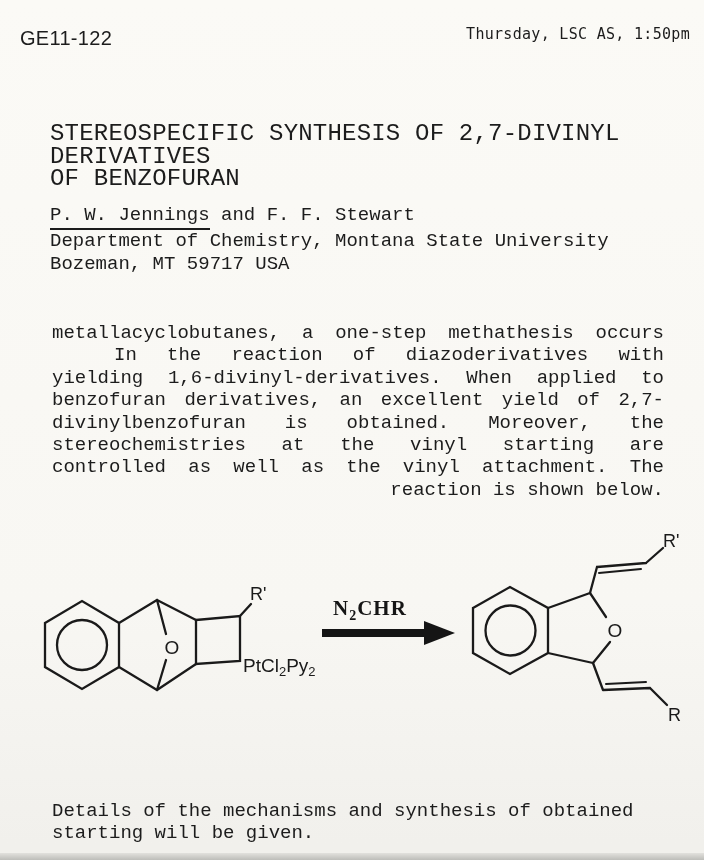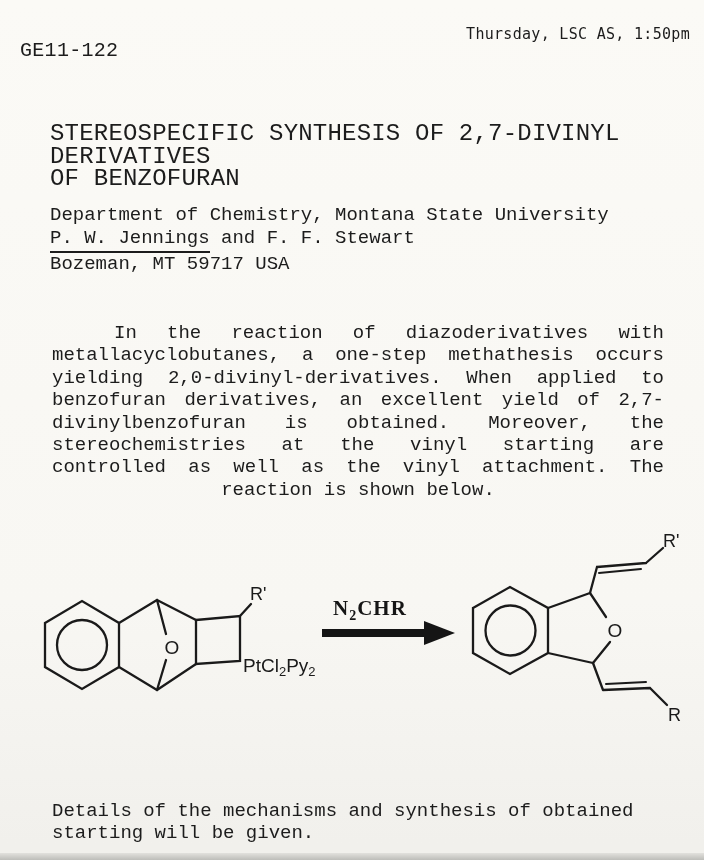--- a/index.html
+++ b/index.html
@@ -8,22 +8,22 @@
     background:linear-gradient(180deg,#fbfaf6 0%,#f8f7f3 70%,#f1f0ec 98%);
     font-family:"Liberation Mono",monospace;
     color:#1c1c1c;
     position:relative;
     overflow:hidden;
     -webkit-font-smoothing:antialiased;
   }
   .page{position:absolute;inset:0;}
   .hdr-left{
     position:absolute;left:20px;top:27px;
-    font-family:Liberation Mono, monospace;
-    font-size:20px;letter-spacing:0.3px;margin-top:12px;
+    font-family:Liberation Sans, sans-serif;
+    font-size:20px;letter-spacing:0.3px;
   }
   .hdr-right{
     position:absolute;right:14px;top:25px;
     font-family:"DejaVu Sans Mono",monospace;
     font-size:15px;letter-spacing:0.3px;
   }
   .title{
     position:absolute;left:50px;top:123px;width:630px;
     font-size:24px;line-height:22.5px;letter-spacing:0.2px;
   }
@@ -35,21 +35,21 @@
     display:inline-block;
     border-bottom:2px solid #1c1c1c;
     padding-bottom:1px;
   }
   .abstract{
     position:absolute;left:52px;top:322px;width:612px;
     font-size:19px;line-height:22.4px;
   }
   .jline{text-align:justify;text-align-last:justify;white-space:normal;}
   .jline.first{padding-left:62px;}
-  .lline{text-align:center;}
+  .lline{text-align:right;}
   .scheme{position:absolute;left:0;top:520px;width:704px;height:250px;}
   .scheme svg{display:block;}
   .bond{stroke:#1a1a1a;stroke-width:2.3;fill:none;stroke-linecap:round;}
   .bond2{stroke:#1a1a1a;stroke-width:2;fill:none;stroke-linecap:round;}
   .ringcircle{stroke:#1a1a1a;stroke-width:2.3;fill:none;}
   .atomlabel{font-family:"Liberation Sans",sans-serif;font-size:19px;fill:#1a1a1a;}
   .grouplabel{font-family:"Liberation Sans",sans-serif;font-size:19px;fill:#1a1a1a;}
   .sublabel{font-family:"Liberation Sans",sans-serif;font-size:13px;fill:#1a1a1a;}
   .rlabel{font-family:"Liberation Sans",sans-serif;font-size:18px;fill:#1a1a1a;}
   .reagent{font-family:"Liberation Serif",serif;font-weight:700;font-size:21px;fill:#151515;letter-spacing:1px;}
@@ -71,29 +71,29 @@
 
   <div class="hdr-left">GE11-122</div>
   <div class="hdr-right">Thursday, LSC AS, 1:50pm</div>
 
   <div class="title">
     <div>STEREOSPECIFIC SYNTHESIS OF 2,7-DIVINYL DERIVATIVES</div>
     <div>OF BENZOFURAN</div>
   </div>
 
   <div class="authors">
+    <div><span class="uline">P. W. Jennings</span><span> and F. F. Stewart</span></div>
     <div>Department of Chemistry, Montana State University</div>
-    <div><span class="uline">P. W. Jennings</span><span> and F. F. Stewart</span></div>
     <div>Bozeman, MT 59717 USA</div>
   </div>
 
   <div class="abstract">
+    <div class="jline">metallacyclobutanes, a one-step methathesis occurs</div>
     <div class="jline first">In the reaction of diazoderivatives with</div>
-    <div class="jline">metallacyclobutanes, a one-step methathesis occurs</div>
-    <div class="jline">yielding 2,0-divinyl-derivatives.  When applied to</div>
+    <div class="jline">yielding 1,6-divinyl-derivatives.  When applied to</div>
     <div class="jline">benzofuran derivatives, an excellent yield of 2,7-</div>
     <div class="jline">divinylbenzofuran is obtained.  Moreover, the</div>
     <div class="jline">stereochemistries at the vinyl starting are</div>
     <div class="jline">controlled as well as the vinyl attachment.  The</div>
     <div class="lline">reaction is shown below.</div>
   </div>
 
   <div class="scheme">
     <svg width="704" height="250" viewBox="0 520 704 250">
 

